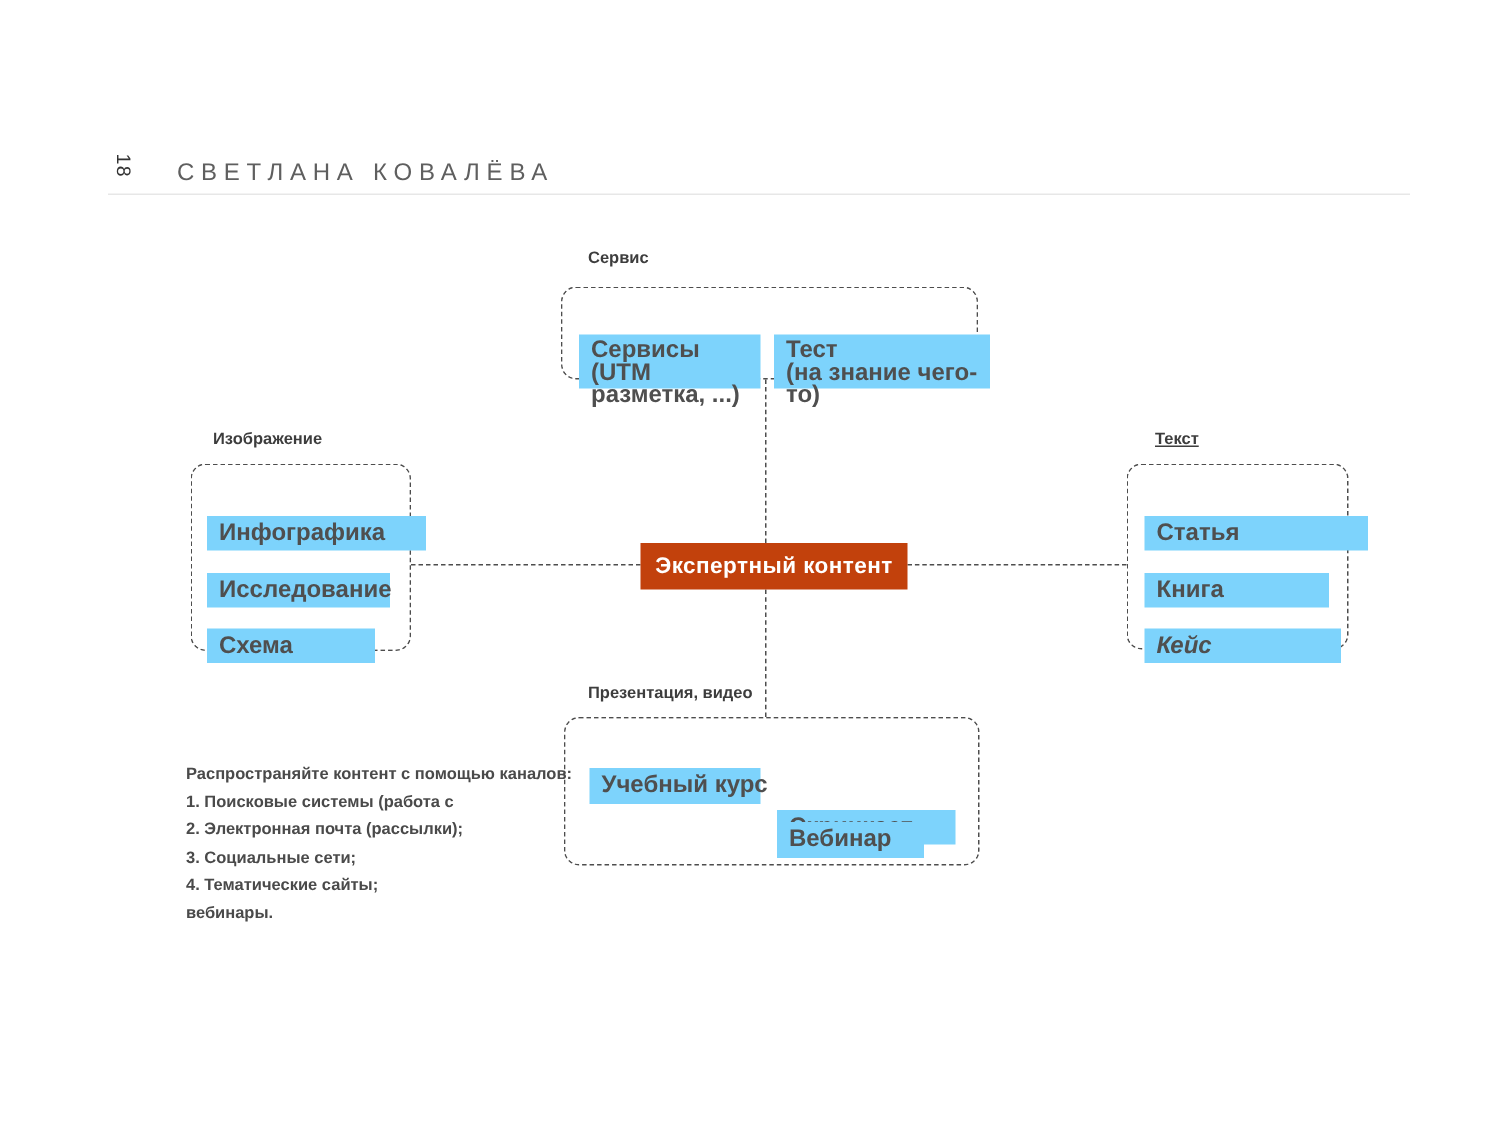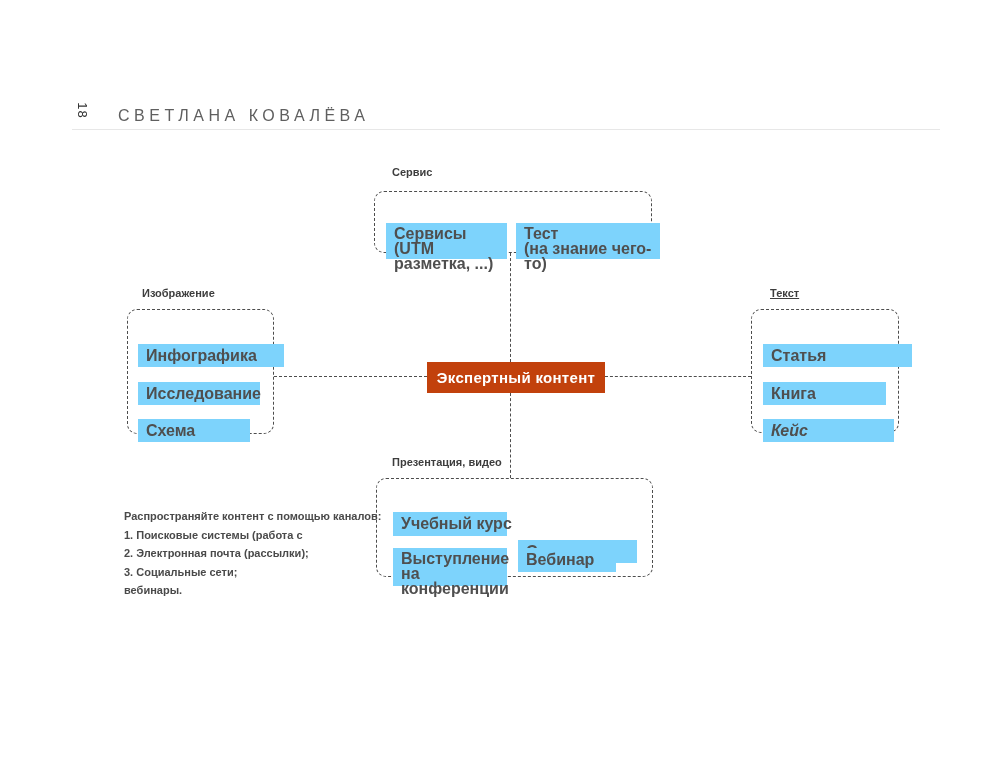--- a/index.html
+++ b/index.html
@@ -113,24 +113,24 @@
   <div class="gbox" style="left:763px;top:324px;width:149px;height:23px;">Статья</div>
   <div class="gbox" style="left:763px;top:362px;width:123px;height:23px;">Книга</div>
   <div class="gbox" style="left:763px;top:399px;width:131px;height:23px;font-style:italic;">Кейс</div>
 
   <div class="center-node" style="left:427px;top:362px;width:178px;height:31px;">Экспертный контент</div>
 
   <div class="group-label" style="left:392px;top:456px;">Презентация, видео</div>
   <div class="group" style="left:376px;top:478px;width:277px;height:99px;"></div>
   <div class="gbox" style="left:393px;top:492px;width:114px;height:24px;">Учебный курс</div>
   <div class="gbox" style="left:518px;top:520px;width:119px;height:23px;">Скринкаст</div>
-  <div class="gbox multi" style="left:393px;top:528px;width:114px;height:38px;">Выступление на конференции</div>
   <div class="gbox" style="left:518px;top:528px;width:98px;height:24px;">Вебинар</div>
 
   <div class="note">
     <div class="note-line">Распространяйте контент с помощью каналов:</div>
     <div class="note-line">1. Поисковые системы (работа с</div>
     <div class="note-line">2. Электронная почта (рассылки);</div>
     <div class="note-line">3. Социальные сети;</div>
+    <div class="note-line">4. Тематические сайты;</div>
     <div class="note-line">вебинары.</div>
   </div>
 
 </div>
 
 </body></html>

